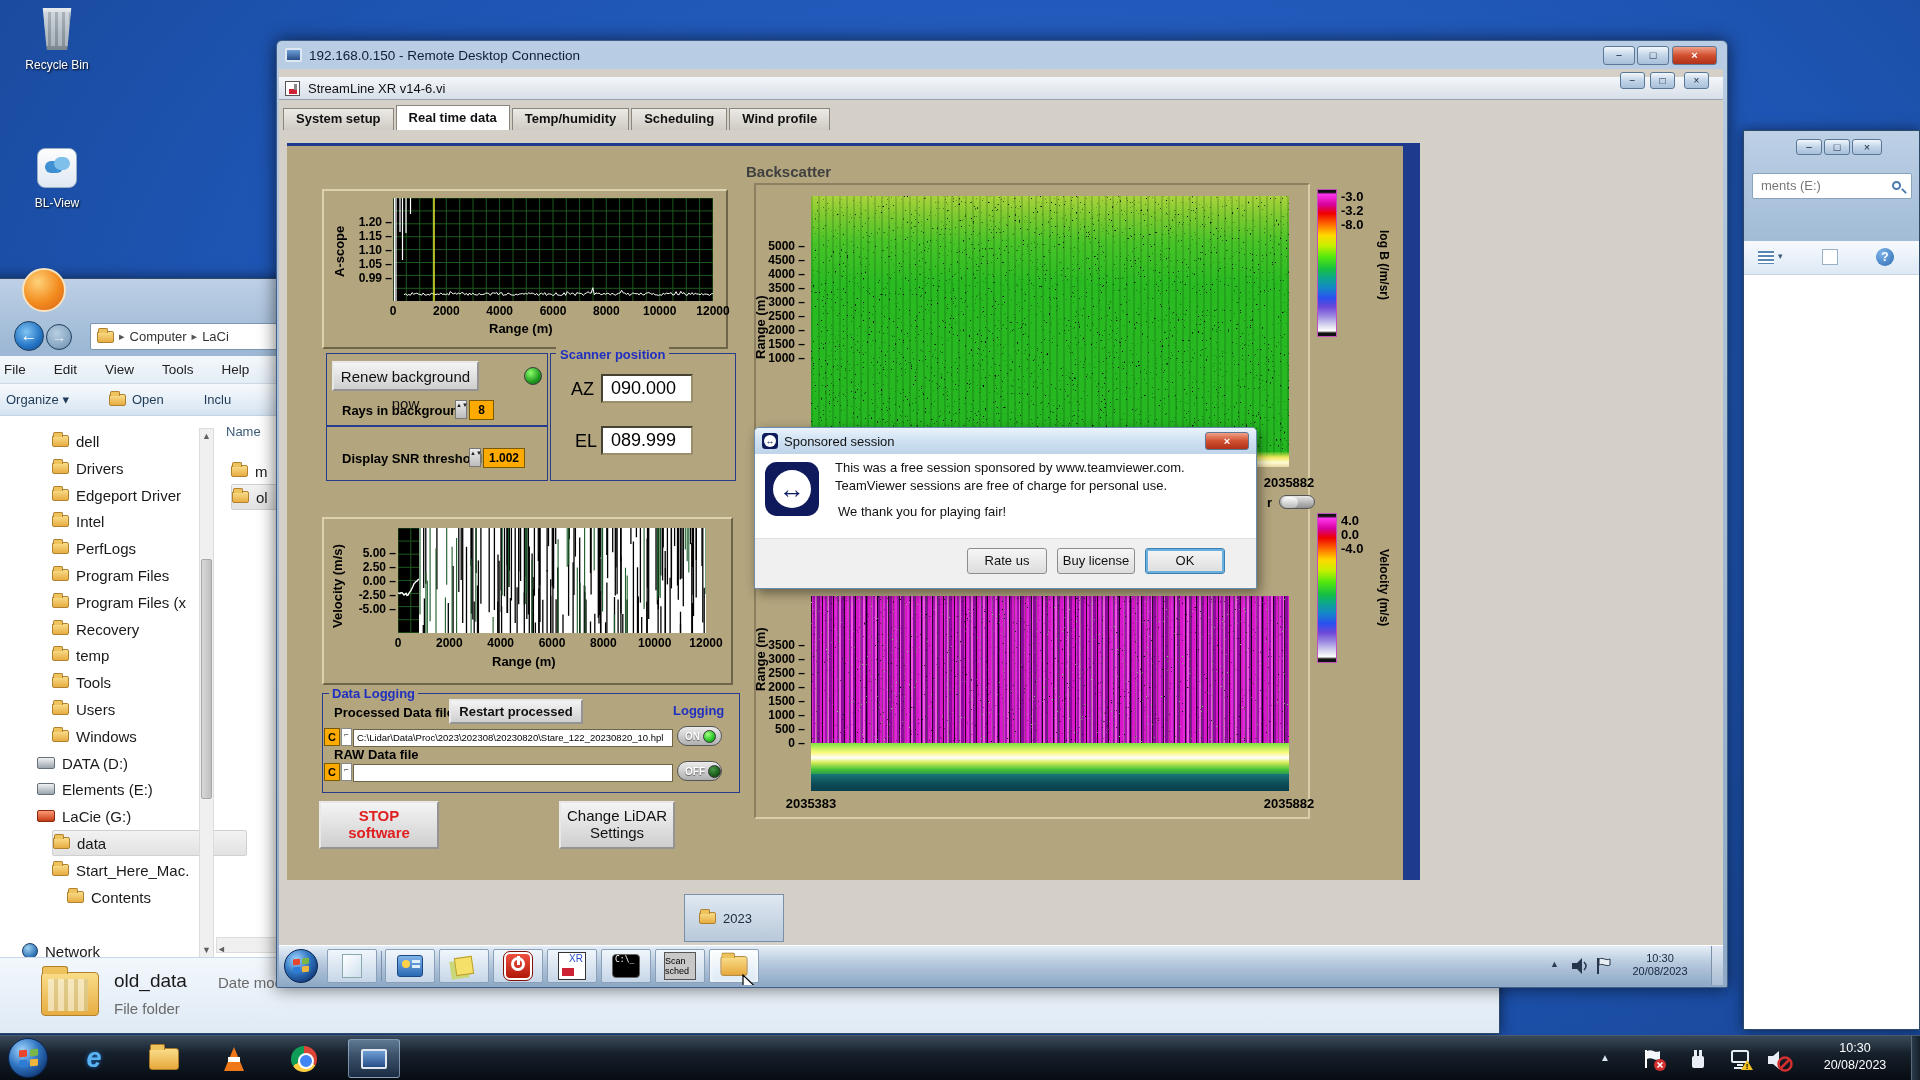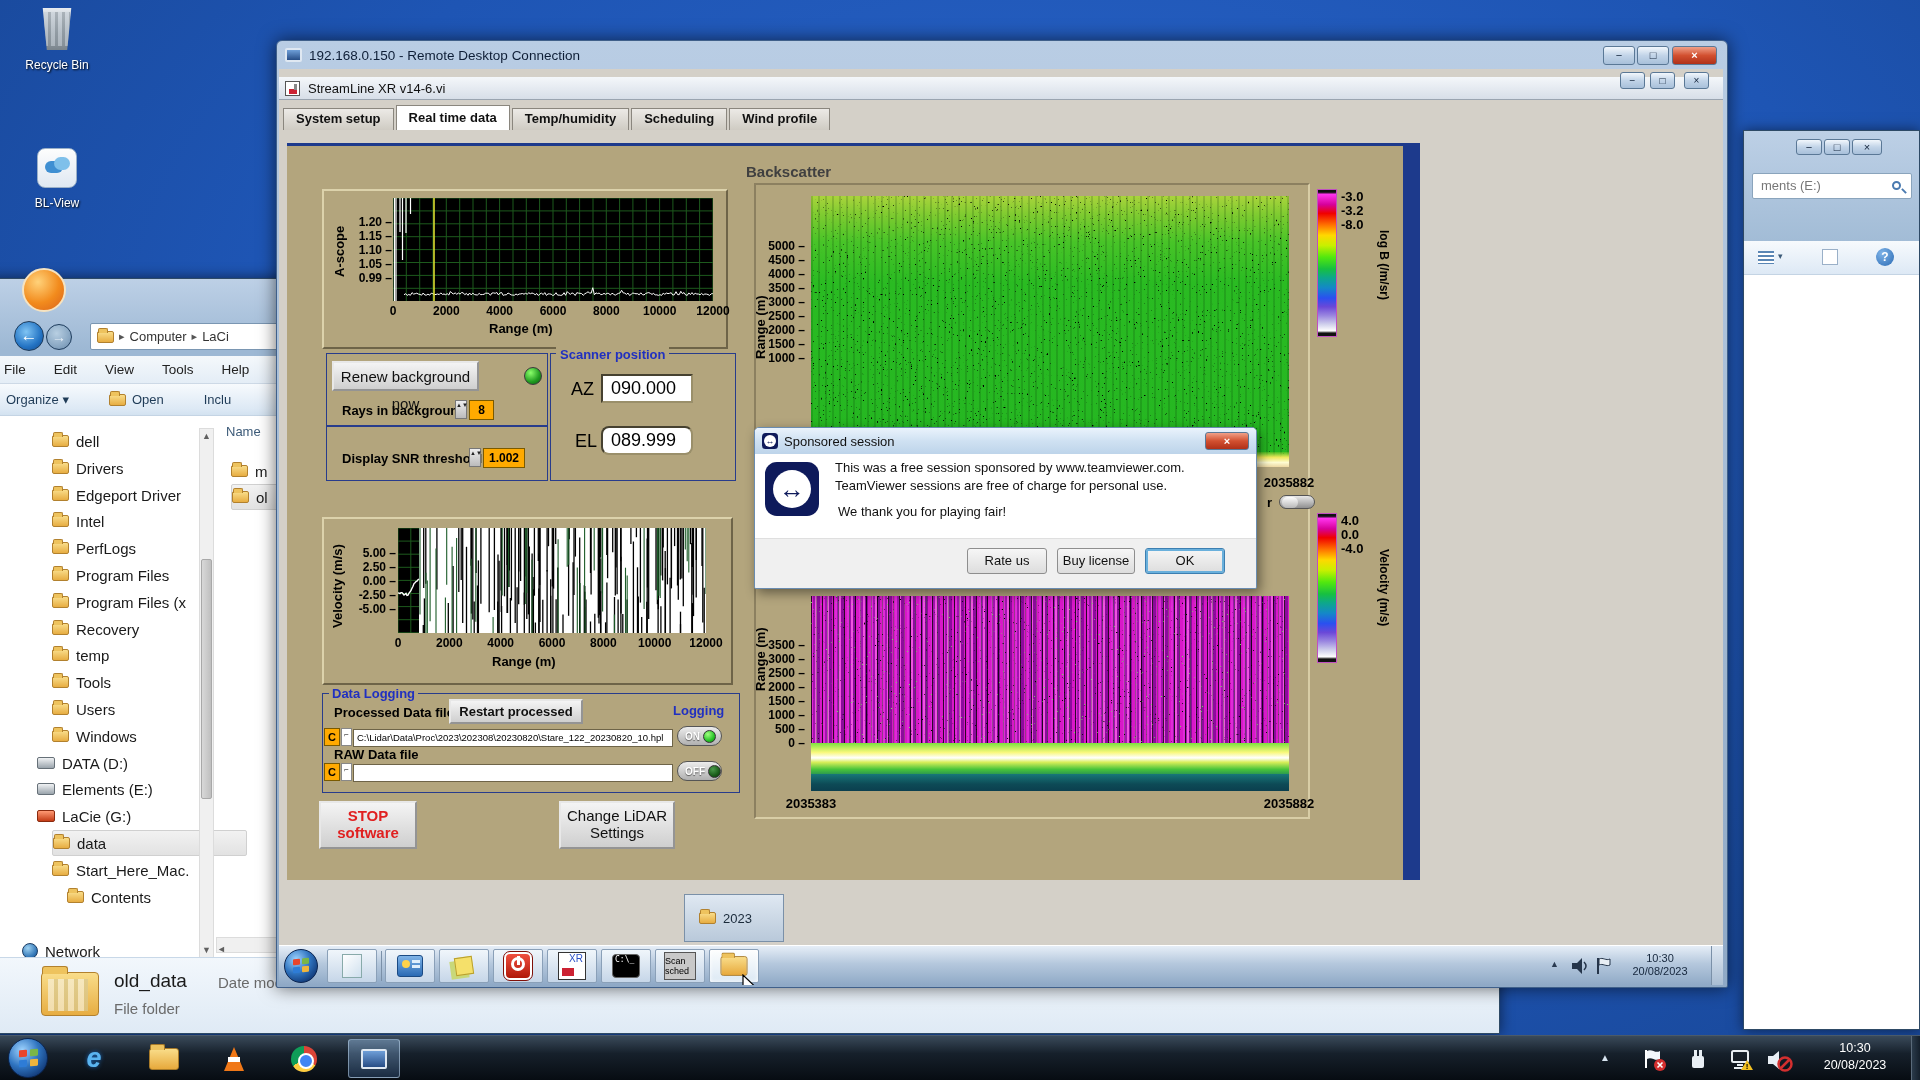--- a/index.html
+++ b/index.html
@@ -479,21 +479,21 @@
           <div class="spinner" style="left:168px;top:257px;"><span>▲</span><span>▼</span></div>
           <div class="oval" style="left:182px;top:257px;width:25px;height:20px;line-height:19px;">8</div>
           <span class="blk-lbl" style="position:absolute;left:55px;top:308px;">Display SNR threshold</span>
           <div class="spinner" style="left:182px;top:305px;"><span>▲</span><span>▼</span></div>
           <div class="oval" style="left:196px;top:305px;width:42px;height:20px;line-height:19px;">1.002</div>
 
           <span class="blue-lbl" style="position:absolute;left:269px;top:204px;background:#b3a57d;padding:0 4px;">Scanner position</span>
           <span style="position:absolute;left:284px;top:236px;font-size:18px;color:#000;">AZ</span>
           <div class="wbox" style="left:314px;top:231px;width:92px;height:29px;font-size:18px;line-height:25px;padding-left:8px;">090.000</div>
           <span style="position:absolute;left:288px;top:288px;font-size:18px;color:#000;">EL</span>
-          <div class="wbox" style="left:314px;top:283px;width:92px;height:29px;font-size:18px;line-height:25px;padding-left:8px;border-radius:8px;">089.999</div>
+          <div class="wbox" style="left:314px;top:283px;width:92px;height:29px;font-size:18px;line-height:25px;padding-left:8px;">089.999</div>
 
           <div class="frame" style="left:35px;top:374px;width:411px;height:168px;">
             <svg id="vel-plot" class="plot" style="left:74px;top:9px;" width="308" height="105">
                 <rect width="308" height="105" fill="#000"></rect>
                 <g stroke="#1d5a1d" stroke-width="1">
                   <line x1="0.0" y1="0" x2="0.0" y2="105"></line>
                   <line x1="12.8" y1="0" x2="12.8" y2="105"></line>
                   <line x1="25.6" y1="0" x2="25.6" y2="105"></line>
                   <line x1="38.4" y1="0" x2="38.4" y2="105"></line>
                   <line x1="51.2" y1="0" x2="51.2" y2="105"></line>
@@ -758,21 +758,21 @@
           </div>
           <span class="blk-lbl" style="position:absolute;left:47px;top:604px;">RAW Data file</span>
           <div class="cbox" style="left:37px;top:620px;">C</div>
           <div class="fbox" style="left:54px;top:620px;"></div>
           <div class="pathfield" style="left:66px;top:621px;width:320px;height:18px;"></div>
           <div class="toggle" style="left:390px;top:618px;">
             <span class="t-lbl">OFF</span>
             <span class="t-led off"></span>
           </div>
 
-          <div class="lv-btn" style="left:32px;top:658px;width:98px;height:48px;color:#e02020;font-weight:bold;padding-top:4px;">
+          <div class="lv-btn" style="left:32px;top:658px;width:120px;height:48px;color:#e02020;font-weight:bold;padding-top:4px;">
             <span style="display:block;">STOP</span>
               <span style="display:block;">software</span>
           </div>
           <div class="lv-btn" style="left:272px;top:658px;width:116px;height:48px;padding-top:4px;">
             <span style="display:block;">Change LiDAR</span>
               <span style="display:block;">Settings</span>
           </div>
 
           <span style="position:absolute;left:459px;top:20px;font-size:15px;color:#404040;font-weight:bold;">Backscatter</span>
           <div class="groove" style="left:467px;top:40px;width:556px;height:636px;"></div>

